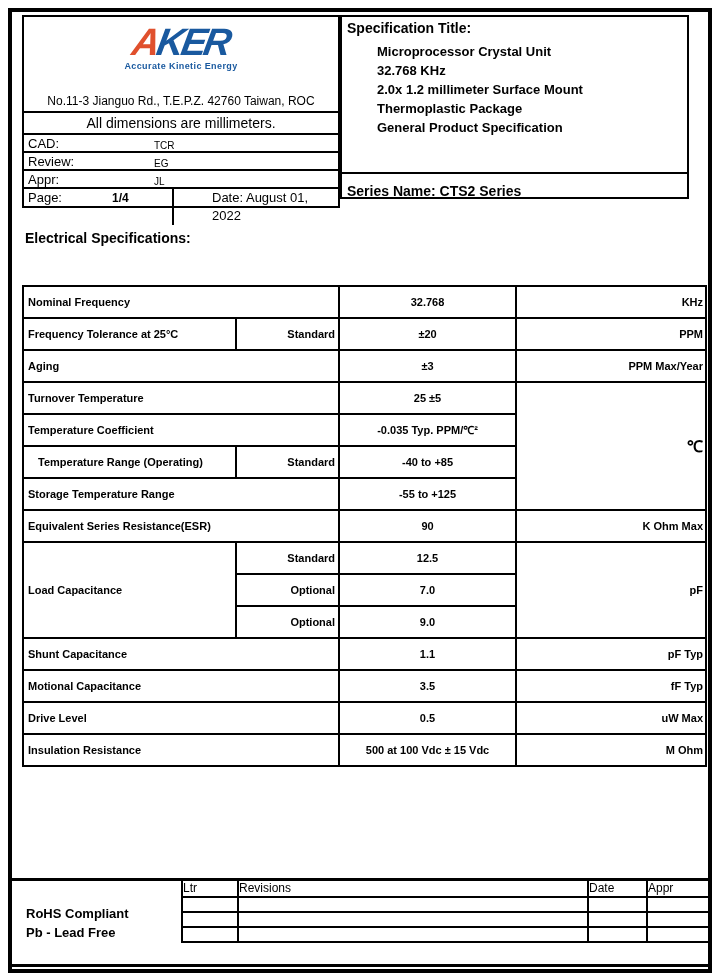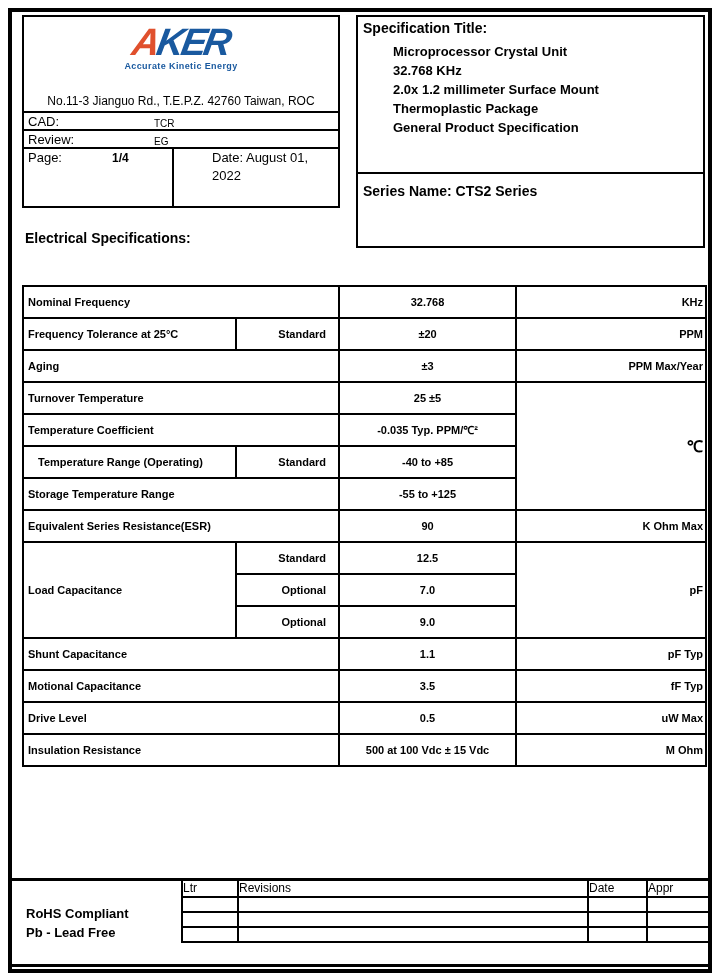--- a/index.html
+++ b/index.html
@@ -21,36 +21,36 @@
   .tb-row { flex:0 0 18px; border-bottom:2px solid #000; position:relative; font-size:13px; line-height:17px; }
   .tb-row:last-child { border-bottom:none; flex:1 1 auto; }
   .tb-label { position:absolute; left:4px; top:0; }
   .tb-value { position:absolute; left:130px; top:2px; font-size:10px; }
   .tb-pagerow { display:flex; }
   .tb-page-left { position:relative; width:150px; border-right:2px solid #000; }
   .tb-pageval { position:absolute; left:88px; top:1px; font-weight:bold; font-size:12px; }
   .tb-page-right { flex:1; padding-left:6px; font-size:13px; line-height:18px;margin-left:32px; }
 
   
-  .spec-block { position:absolute; left:356px; top:15px; width:349px; height:233px; border:2px solid #000; display:flex; flex-direction:column; background:#fff; }
+  .spec-block { position:absolute; left:340px; top:15px; width:349px; height:184px; border:2px solid #000; display:flex; flex-direction:column; background:#fff; }
   .sb-top { flex:0 0 155px; padding:3px 0 0 5px; }
   .sb-title { font-size:14px; font-weight:bold; line-height:17px; }
   .sb-lines { margin-left:30px; margin-top:5px; }
   .sb-lines div { font-size:13px; font-weight:bold; line-height:19px; white-space:nowrap; }
   .sb-series { flex:1; border-top:2px solid #000; font-size:14px; font-weight:bold; padding:9px 0 0 5px; }
 
   
   .section-heading { position:absolute; left:25px; top:230px; font-size:14px; font-weight:bold; }
 
   
   .spec-table { position:absolute; left:22px; top:285px; width:683px; border-collapse:collapse; table-layout:fixed; }
   .spec-table td { border:2px solid #000; height:32px; font-size:11px; font-weight:bold; line-height:13px; padding:0 2px; overflow:hidden; white-space:nowrap; }
   .spec-table td.c-lbl { text-align:left; padding-left:4px; }
   .spec-table td.c-lbl.indent { padding-left:14px; }
-  .spec-table td.c-sub { text-align:right; padding-right:12px; }
+  .spec-table td.c-sub { text-align:right; padding-right:3px; }
   .spec-table td.c-val { text-align:center; }
   .spec-table td.c-unit { text-align:right;margin-top:24px; }
   .spec-table td.c-unit.big { font-size:16px; }
 
   
   .rev-block { position:absolute; left:12px; top:878px; width:696px; height:89px; border-top:3px solid #000; border-bottom:3px solid #000; background:#fff; }
   .rohs { position:absolute; left:14px; top:23px; font-size:13px; font-weight:bold; line-height:19px; }
   .rev-table { position:absolute; left:169px; top:0; width:527px; border-collapse:collapse; table-layout:fixed; }
   .rev-table td { border:2px solid #000; height:15px; font-size:12px; line-height:15px; padding:0; }
   .rev-table td:first-child { border-left:2px solid #000; }
@@ -64,27 +64,32 @@
   <div class="page-border"></div>
 
   <div class="title-block">
     <div class="tb-top">
       <div class="logo">
         <div class="logo-text"><span class="logo-a">A</span><span class="logo-ker">KER</span></div>
         <div class="logo-tagline">Accurate Kinetic Energy</div>
       </div>
       <div class="tb-address">No.11-3 Jianguo Rd., T.E.P.Z. 42760 Taiwan, ROC</div>
     </div>
+    <div class="tb-dims">All dimensions are millimeters.</div>
     <div class="tb-row">
       <span class="tb-label">CAD:</span>
       <span class="tb-value">TCR</span>
     </div>
     <div class="tb-row">
       <span class="tb-label">Review:</span>
       <span class="tb-value">EG</span>
+    </div>
+    <div class="tb-row">
+      <span class="tb-label">Appr:</span>
+      <span class="tb-value">JL</span>
     </div>
     <div class="tb-row tb-pagerow">
       <div class="tb-page-left">
         <span class="tb-label">Page:</span>
         <span class="tb-pageval">1/4</span>
       </div>
       <div class="tb-page-right">Date: August 01, 2022</div>
     </div>
   </div>
 

